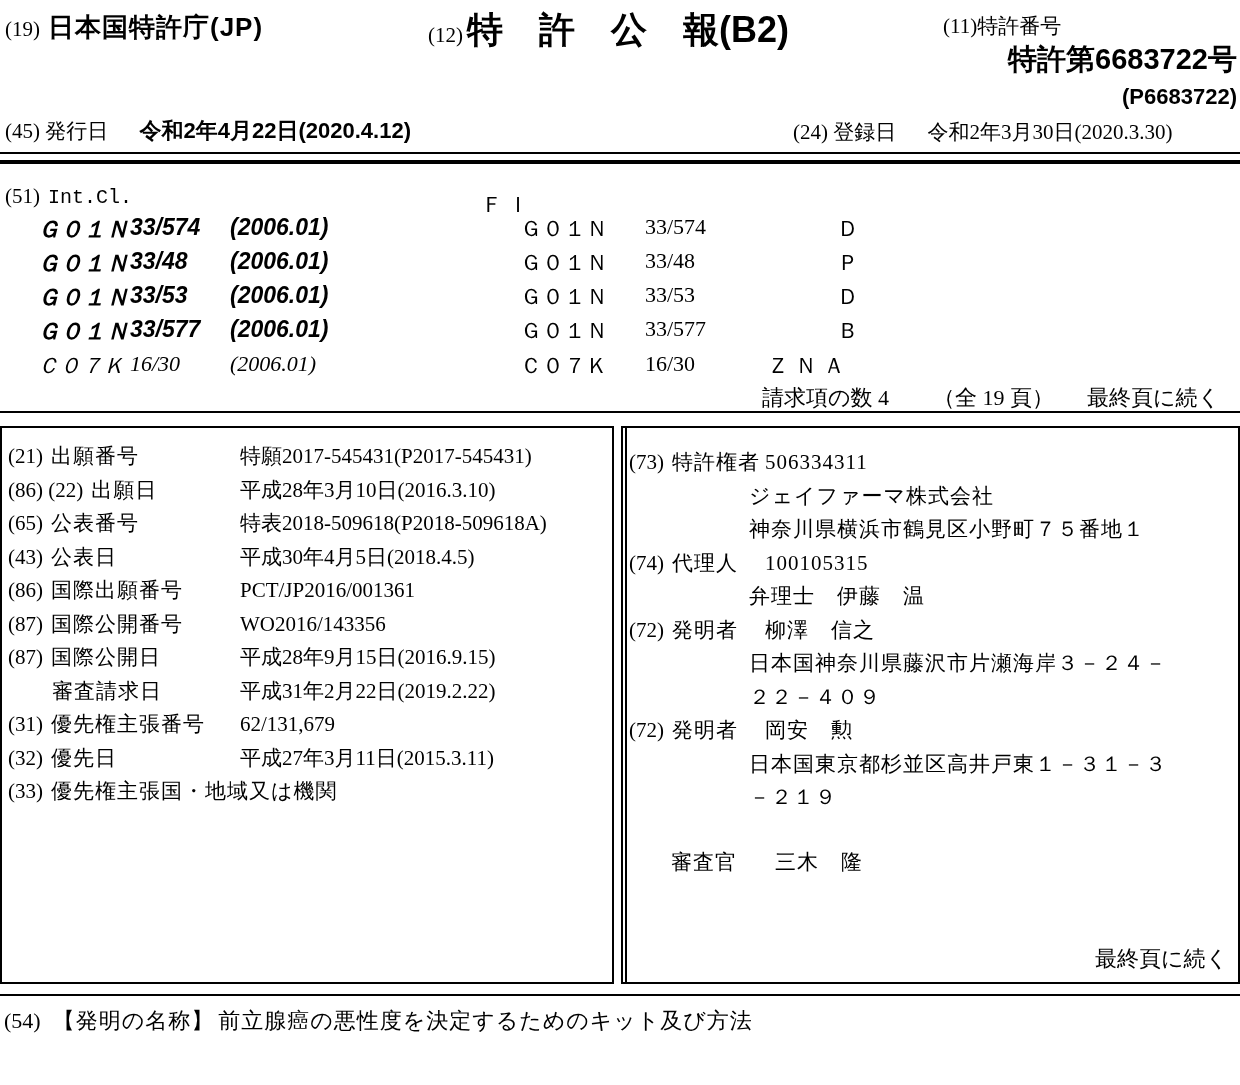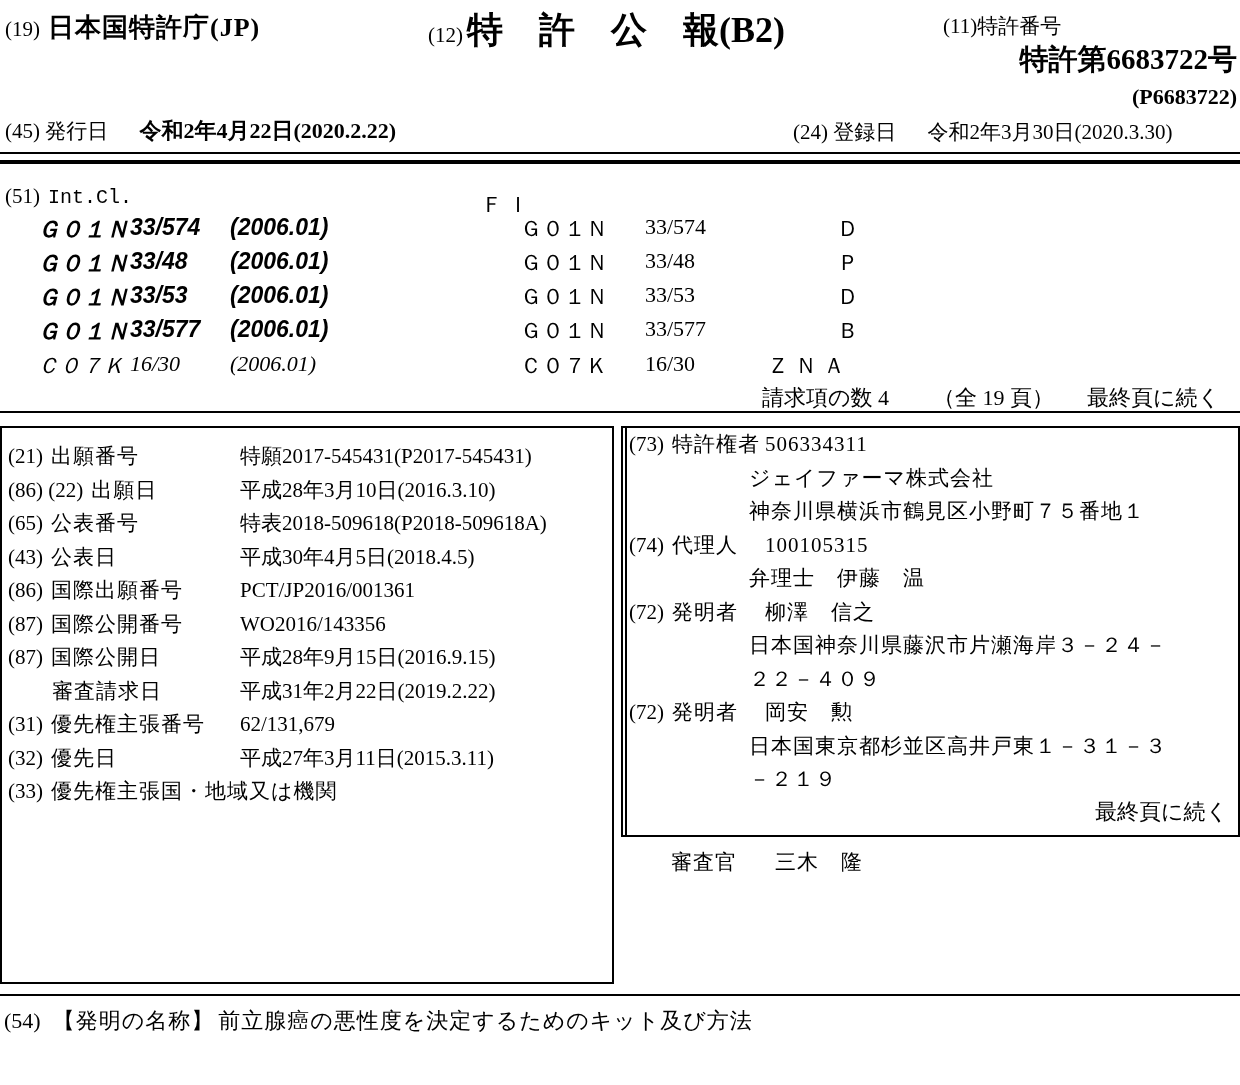--- a/index.html
+++ b/index.html
@@ -1,18 +1,18 @@
 <!DOCTYPE html>
 <html><head>
 <meta charset="utf-8">
 <style>
   html,body{margin:0;padding:0;background:#fff;}
   .page{position:relative;width:1240px;height:1085px;background:#fff;color:#000;
         font-family:"Liberation Serif","DejaVu Serif",serif;overflow:hidden;}
-  .gothic{font-family:Liberation Serif, serif;font-weight:bold;}
+  .gothic{font-family:Liberation Sans, sans-serif;font-weight:bold;}
   .abs{position:absolute;}
   .hr{position:absolute;left:0;right:0;background:#000;}
 
   
   #hdr19{left:5px;top:10px;font-size:21px;white-space:nowrap;}
   #hdr19 .office{font-size:26px;margin-left:8px;letter-spacing:1px;}
   #hdr12{left:428px;top:6px;font-size:21px;white-space:nowrap;}
   #hdr12 .doc-title{font-size:36px;margin-left:4px;}
   #hdr11{left:943px;top:12px;font-size:21px;white-space:nowrap;text-align:center;}
   #patent-number{top:40px;right:3px;font-size:29px;}
@@ -43,22 +43,22 @@
       font-family:"Liberation Serif","DejaVu Serif",serif;font-weight:normal;font-size:22px;}
   .ipc-row.light .fi-sym{left:767px;letter-spacing:6px;}
   #claims-count{left:762px;top:383px;font-size:22px;}
   #total-pages{left:933px;top:383px;font-size:22px;}
   #intcl-cont{left:1087px;top:383px;font-size:22px;}
   #rule-t-thin{top:411px;height:2px;}
 
   
   #left-box{left:0;top:426px;width:614px;height:558px;border:2px solid #000;
             box-sizing:border-box;padding-top:12px;position:absolute;}
-  #right-box{left:621px;top:426px;width:619px;height:411px;border:2px solid #000;
-             box-sizing:border-box;padding-top:0;position:absolute;}
+  #right-box{left:621px;top:426px;width:619px;height:558px;border:2px solid #000;
+             box-sizing:border-box;padding-top:18px;position:absolute;}
   #right-box .inner-line{position:absolute;left:2px;top:0;bottom:0;width:2px;background:#000;}
   .f-row{position:relative;height:33.5px;line-height:33.5px;font-size:21px;white-space:nowrap;}
   .f-row .code{margin-left:6px;}
   .f-row .label{margin-left:8px;letter-spacing:1px;}
   .f-row.indent .label{margin-left:44px;}
   #left-box .f-row .val{position:absolute;left:238px;top:0;}
   #right-box .f-row .val{position:absolute;left:142px;top:0;letter-spacing:1px;}
   #right-box .f-row.cont .val{left:126px;}
   #examiner{position:absolute;top:420px;left:48px;font-size:21px;letter-spacing:1px;}
   #examiner .val{margin-left:38px;}
@@ -81,21 +81,21 @@
     <span>(12)</span><span class="gothic doc-title">特　許　公　報(B2)</span>
   </div>
   <div class="abs" id="hdr11">
     <span>(11)</span><span>特許番号</span>
   </div>
   <div class="abs gothic" id="patent-number">特許第6683722号</div>
   <div class="abs gothic" id="patent-paren">(P6683722)</div>
   <div class="abs" id="issue">
     <span>(45)</span>
     <span>発行日</span>
-    <span class="gothic date">令和2年4月22日(2020.2.22)</span>
+    <span class="gothic date">令和2年4月22日(2020.4.12)</span>
   </div>
   <div class="abs" id="reg">
     <span>(24)</span>
     <span>登録日</span>
     <span class="date">令和2年3月30日(2020.3.30)</span>
   </div>
   <div class="hr" id="rule-h-thin"></div>
   <div class="hr" id="rule-h-thick"></div>
 
   <div class="abs" id="intcl-label">

